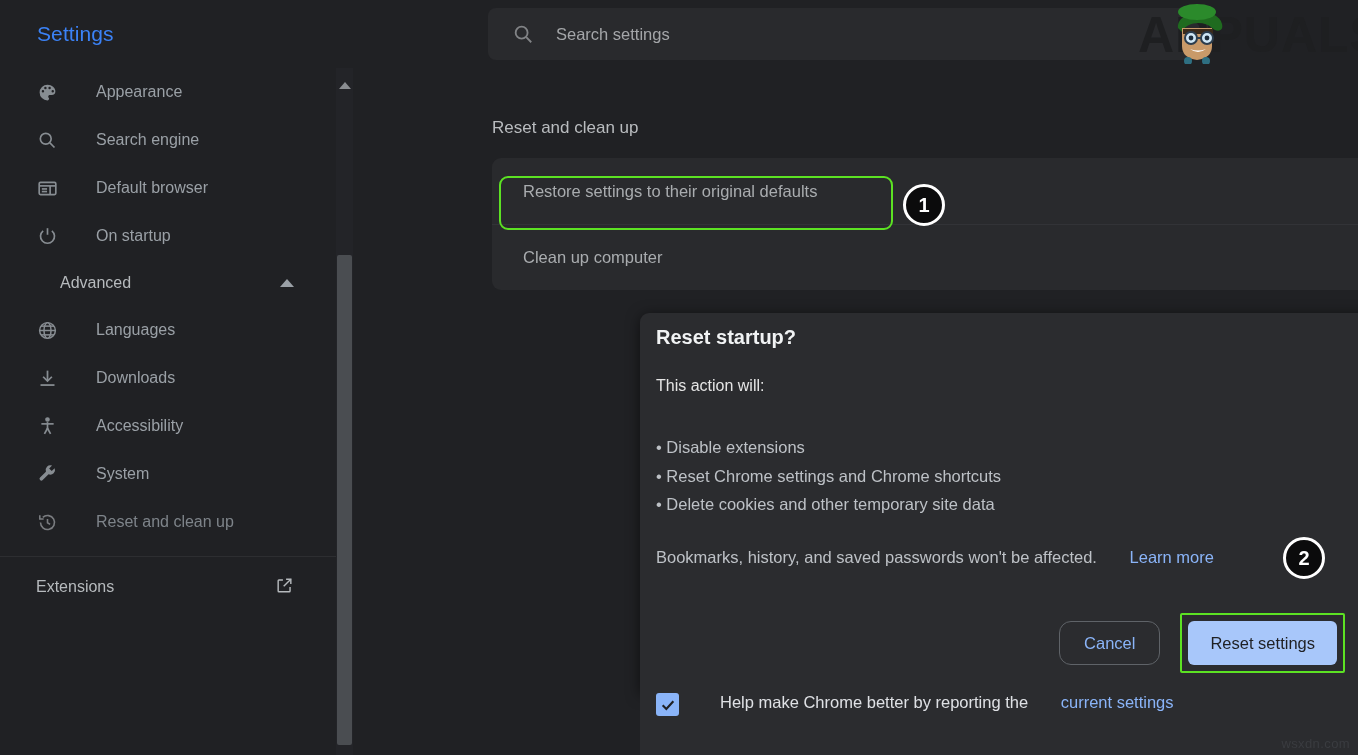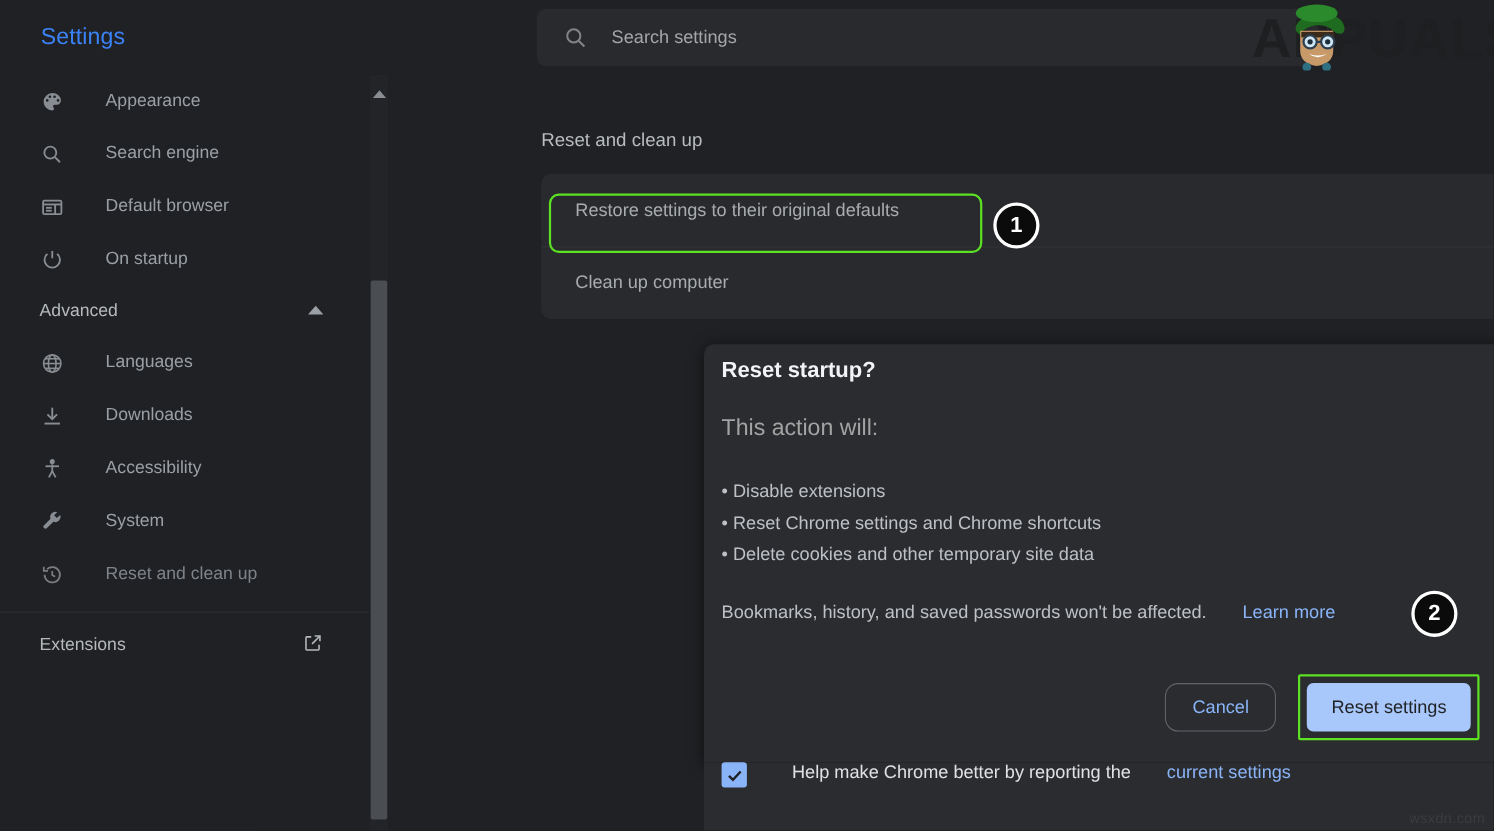--- a/index.html
+++ b/index.html
@@ -115,20 +115,21 @@
   .nav-item.selected { color: #7e848a; }
   .section-head {
     display: flex;
     align-items: center;
     justify-content: space-between;
     height: 46px;
     padding: 0 42px 0 36px;
     color: #b6babd;
     font-size: 16px;
     cursor: pointer;
+    margin-left: 24px;
   }
   .divider-h {
     height: 1px;
     background: #2d2e31;
     margin: 10px 0 6px 0;
   }
   .ext-row {
     display: flex;
     align-items: center;
     justify-content: space-between;
@@ -235,22 +236,22 @@
   .dlg-title {
     position: absolute;
     left: 16px; top: 13px;
     font-size: 20px;
     color: #f1f3f4;
     font-weight: bold;
   }
   .dlg-lead {
     position: absolute;
     left: 16px; top: 64px;
-    font-size: 21px;
-    color: #a3a3a3;
+    font-size: 16px;
+    color: #e5e5e5;
   }
   .dlg-bullets {
     position: absolute;
     left: 16px; top: 120px;
     font-size: 16.5px;
     color: #bdc1c6;
     line-height: 28.5px;
   }
   .dlg-note {
     position: absolute;

